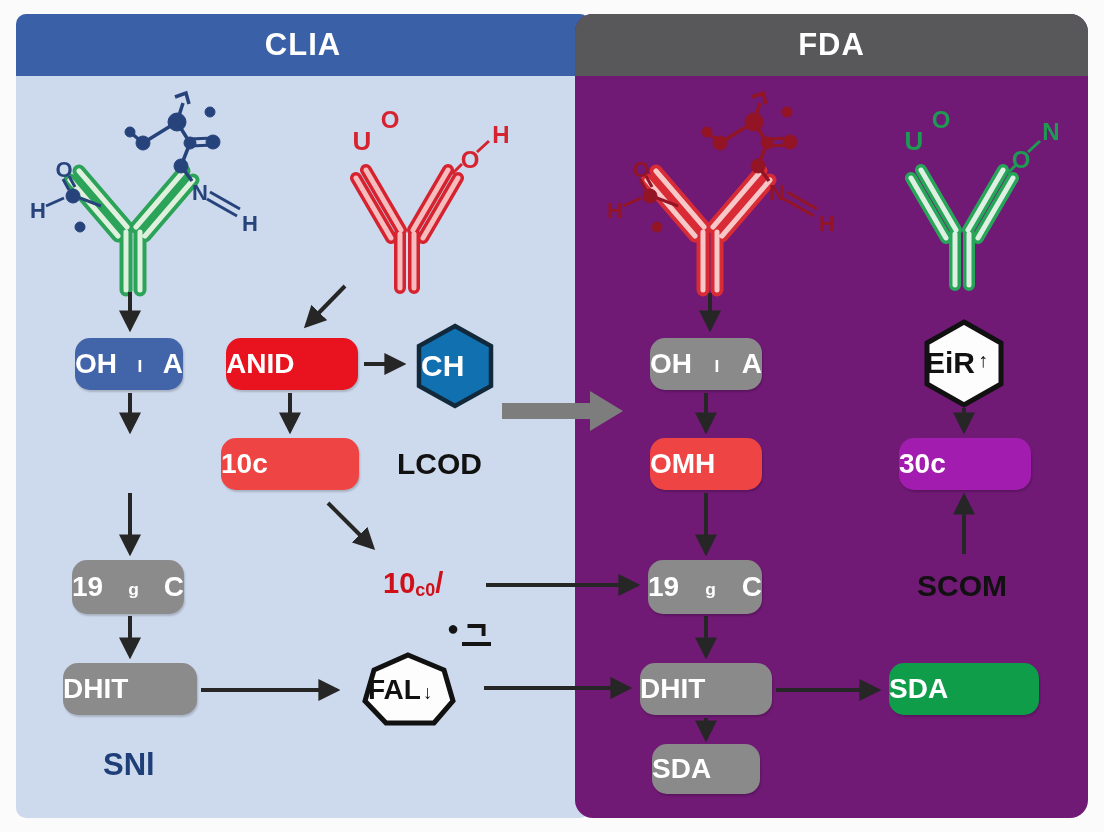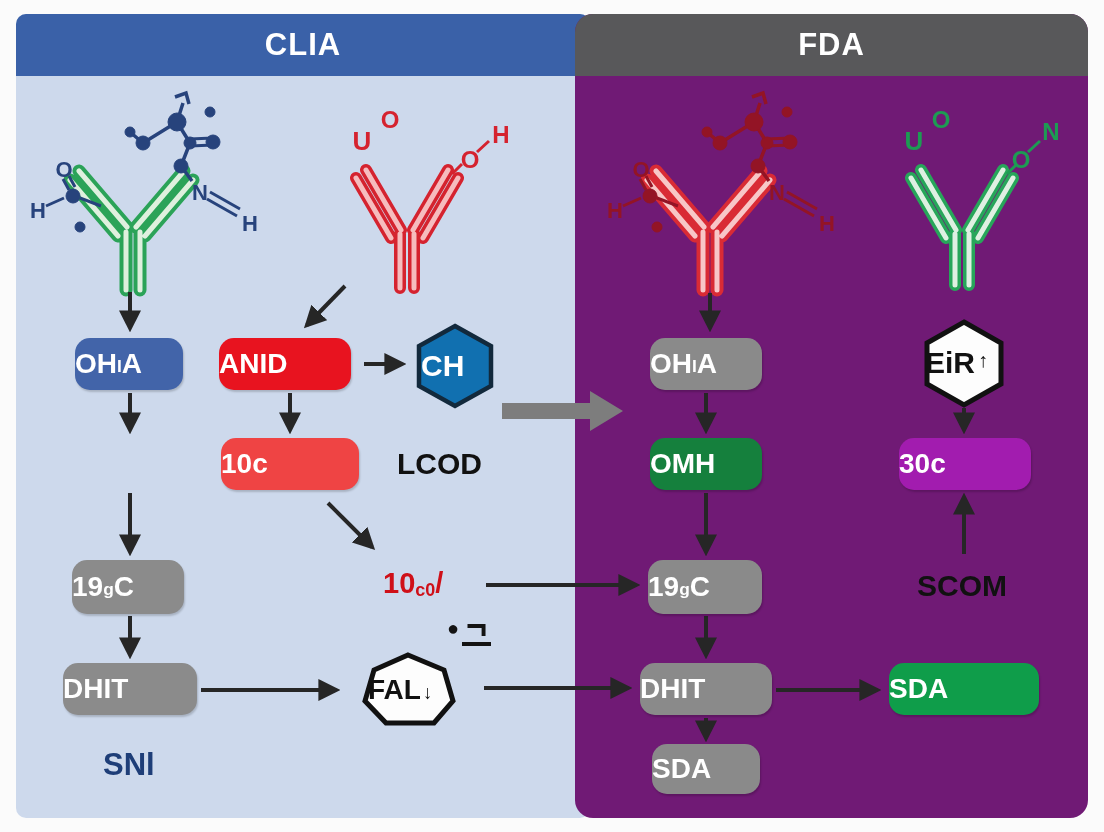--- a/index.html
+++ b/index.html
@@ -9,21 +9,21 @@
   }
   .canvas{position:relative;width:1104px;height:832px;overflow:hidden;background:#fbfbfb;}
   .panel{position:absolute;top:14px;height:804px;border-radius:18px;overflow:hidden;z-index:1;}
   .panel.left{left:16px;width:574px;background:#cdd9ec;border-radius:10px;}
   .panel.right{left:575px;width:513px;background:#701a75;}
   .panel-header{height:62px;display:flex;align-items:center;justify-content:center;
     color:#fff;font-weight:bold;font-size:31px;letter-spacing:1px;}
   .panel.left .panel-header{background:#3a61a8;}
   .panel.right .panel-header{background:#58585a;}
   svg.overlay{position:absolute;left:0;top:0;z-index:5;}
-  .pill{position:absolute;z-index:10;display:flex;align-items:center;justify-content:flex-start;
+  .pill{position:absolute;z-index:10;display:flex;align-items:center;justify-content:space-between;
     color:#fff;font-weight:bold;font-size:28px;border-radius:15px;
     box-shadow:1px 2px 2px rgba(0,0,0,0.18);white-space:nowrap;}
   .pill sub,.freetext sub{font-size:0.62em;line-height:1;position:relative;bottom:-0.18em;vertical-align:baseline;}
   .hexlabel{position:absolute;z-index:10;display:flex;align-items:center;
     font-weight:bold;color:#111;white-space:nowrap;}
   .hexlabel.white-on-blue{color:#fff;}
   .freetext{position:absolute;z-index:10;font-weight:bold;white-space:nowrap;}
   .dotrow{position:absolute;z-index:10;display:flex;align-items:flex-end;color:#141414;}
   .dot-glyph{font-size:20px;line-height:20px;margin-right:3px;transform:translateY(-8px);}
   .hook-glyph{display:inline-block;font-size:36px;line-height:26px;font-weight:bold;
@@ -157,21 +157,21 @@
       <line x1="776" y1="690" x2="877" y2="690" marker-end="url(#ah)"></line>
       <line x1="706" y1="718" x2="706" y2="738" marker-end="url(#ah)"></line>
     </g>
   </svg>
 
   <div class="pill" style="left:75px;top:338px;width:108px;height:52px;background:#4264a9;">
     <span>OH</span>
       <sub>I</sub>
       <span>A</span>
   </div>
-  <div class="pill" style="left:219px;top:338px;width:132px;height:52px;background:#e8131f;">
+  <div class="pill" style="left:226px;top:338px;width:132px;height:52px;background:#e8131f;">
     <span>ANID</span>
   </div>
   <div class="hexlabel white-on-blue" style="left:421px;top:341px;width:68px;height:50px;font-size:30px;">
     <span>CH</span>
   </div>
   <div class="pill" style="left:221px;top:438px;width:138px;height:52px;background:#ef4444;">
     <span>10c</span>
   </div>
   <div class="freetext" style="left:397px;top:447px;font-size:30px;color:#111;">LCOD</div>
   <div class="pill" style="left:72px;top:560px;width:112px;height:54px;background:#8b8b8b;">
@@ -197,21 +197,21 @@
 
   <div class="pill" style="left:650px;top:338px;width:112px;height:52px;background:#8a8a8a;">
     <span>OH</span>
       <sub>I</sub>
       <span>A</span>
   </div>
   <div class="hexlabel" style="left:925px;top:337px;width:78px;height:52px;font-size:30px;">
     <span>EiR</span>
     <span class="small-arrow" style="font-size:20px;margin-left:3px;transform:translateY(-3px);">↑</span>
   </div>
-  <div class="pill" style="left:650px;top:438px;width:112px;height:52px;background:#15803d;">
+  <div class="pill" style="left:650px;top:438px;width:112px;height:52px;background:#ef4444;">
     <span>OMH</span>
   </div>
   <div class="pill" style="left:899px;top:438px;width:132px;height:52px;background:#a21caf;">
     <span>30c</span>
   </div>
   <div class="pill" style="left:648px;top:560px;width:114px;height:54px;background:#8a8a8a;">
     <span>19</span>
       <sub>g</sub>
       <span>C</span>
   </div>

